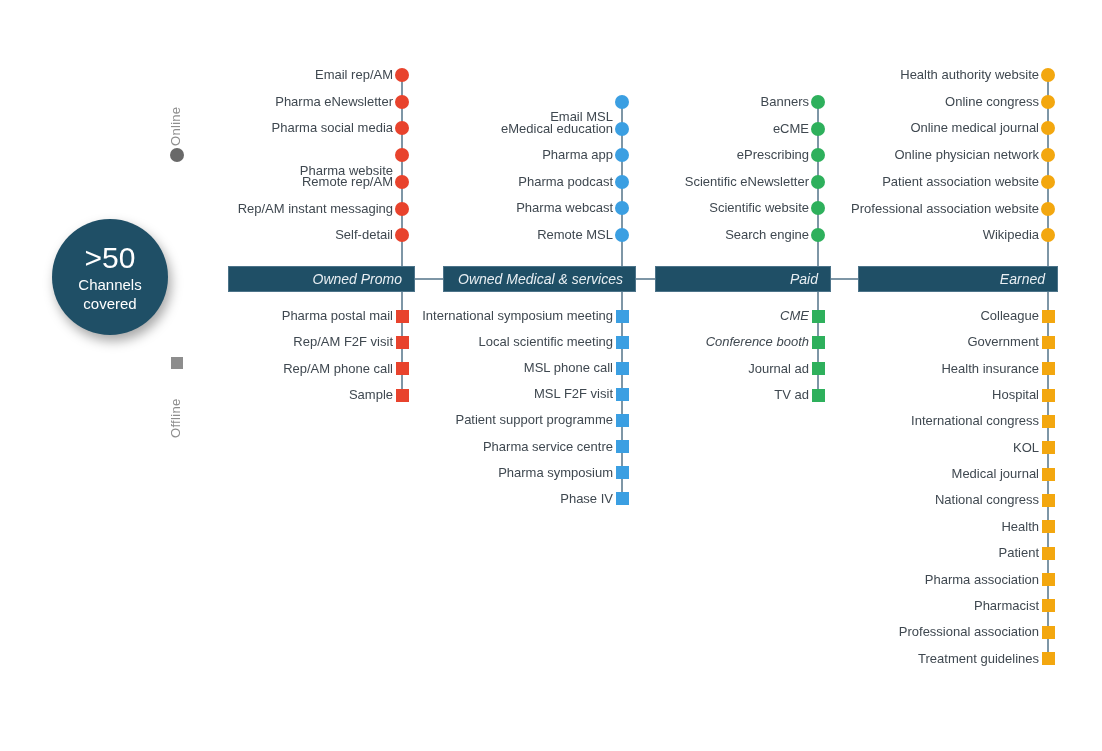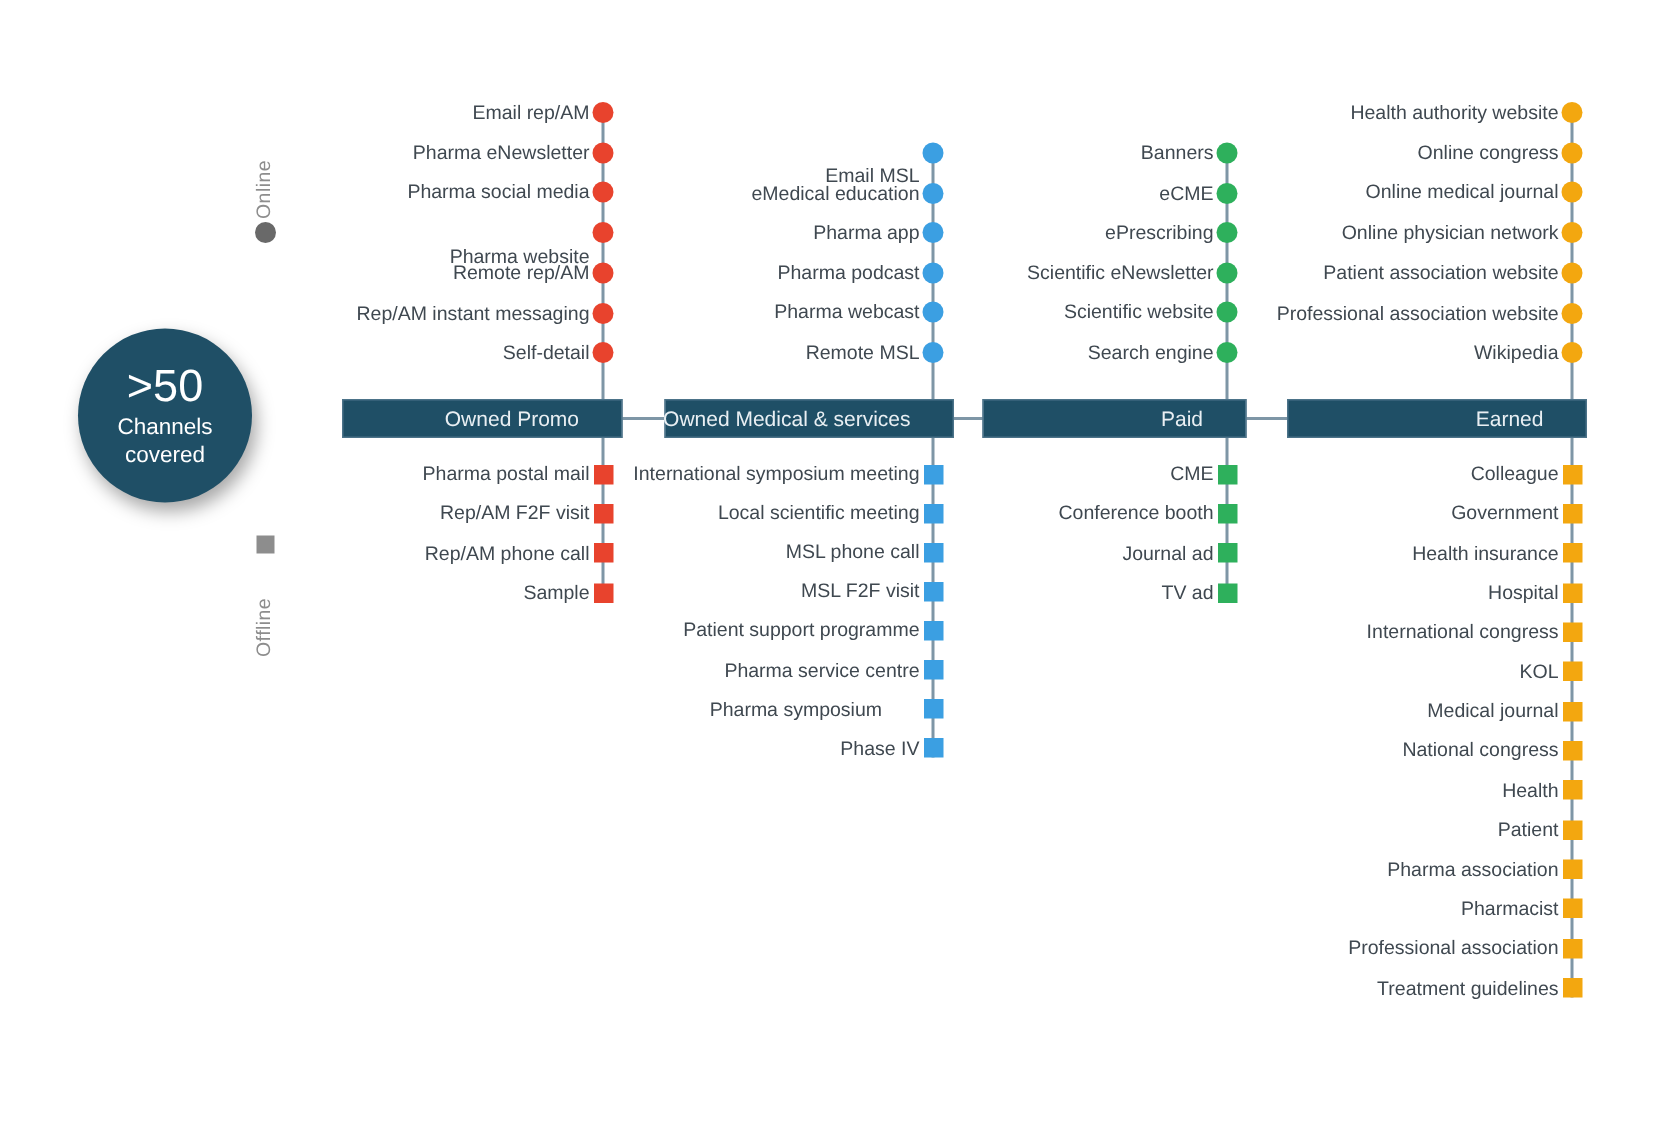--- a/index.html
+++ b/index.html
@@ -37,21 +37,21 @@
   .legend-offline-text{position:absolute; left:168px; top:374px; height:64px;}
   
   .axis-line{position:absolute; width:2px; background:var(--line); z-index:1;}
   .connector{position:absolute; top:278px; height:2px; background:var(--line); z-index:0;}
   .cat-bar{
     position:absolute; top:266px; height:26px; background:var(--teal);
     border:1px solid #4c7389; box-sizing:border-box; z-index:2;
     display:flex; align-items:center; justify-content:flex-end;
   }
   .cat-label{
-    color:var(--header-text); font-size:14px; padding-right:28px; white-space:nowrap;
+    color:var(--header-text); font-size:14px; padding-right:12px; white-space:nowrap;font-style:italic;
   }
   .chan-label{
     position:absolute; color:var(--text); font-size:13px; line-height:26px;
     white-space:nowrap; z-index:3;
   }
   .chan-dot{position:absolute; width:14px; height:14px; border-radius:50%; z-index:3;}
   .chan-square{position:absolute; width:13px; height:13px; z-index:3;}
 </style>
 </head>
 <body>
@@ -120,43 +120,43 @@
       <div class="chan-label" style="right: 489px; top: 329.1px;">Local scientific meeting</div>
       <div class="chan-square" style="left: 615.5px; top: 335.6px; background: rgb(59, 159, 226);"></div>
       <div class="chan-label" style="right: 489px; top: 355.2px;">MSL phone call</div>
       <div class="chan-square" style="left: 615.5px; top: 361.7px; background: rgb(59, 159, 226);"></div>
       <div class="chan-label" style="right: 489px; top: 381.3px;">MSL F2F visit</div>
       <div class="chan-square" style="left: 615.5px; top: 387.8px; background: rgb(59, 159, 226);"></div>
       <div class="chan-label" style="right: 489px; top: 407.4px; margin-left: 42px;">Patient support programme</div>
       <div class="chan-square" style="left: 615.5px; top: 413.9px; background: rgb(59, 159, 226);"></div>
       <div class="chan-label" style="right: 489px; top: 433.5px;">Pharma service centre</div>
       <div class="chan-square" style="left: 615.5px; top: 440px; background: rgb(59, 159, 226);"></div>
-      <div class="chan-label" style="right: 514px; top: 459.6px;">Pharma symposium</div>
+      <div class="chan-label" style="right: 489px; top: 459.6px;">Pharma symposium</div>
       <div class="chan-square" style="left: 615.5px; top: 466.1px; background: rgb(59, 159, 226);"></div>
       <div class="chan-label" style="right: 489px; top: 485.7px;">Phase IV</div>
       <div class="chan-square" style="left: 615.5px; top: 492.2px; background: rgb(59, 159, 226);"></div>
       <div class="axis-line" style="left: 817px; top: 102px; height: 299.2px;"></div>
       <div class="cat-bar" style="left: 655px; width: 176px;">
         <div class="cat-label">Paid</div>
       </div>
       <div class="chan-label" style="right: 293px; top: 89px;">Banners</div>
       <div class="chan-dot" style="left: 811px; top: 95px; background: rgb(46, 176, 92);"></div>
       <div class="chan-label" style="right: 293px; top: 115.6px;">eCME</div>
       <div class="chan-dot" style="left: 811px; top: 121.6px; background: rgb(46, 176, 92);"></div>
       <div class="chan-label" style="right: 293px; top: 142.2px;">ePrescribing</div>
       <div class="chan-dot" style="left: 811px; top: 148.2px; background: rgb(46, 176, 92);"></div>
       <div class="chan-label" style="right: 293px; top: 168.8px;">Scientific eNewsletter</div>
       <div class="chan-dot" style="left: 811px; top: 174.8px; background: rgb(46, 176, 92);"></div>
       <div class="chan-label" style="right: 293px; top: 195.4px;">Scientific website</div>
       <div class="chan-dot" style="left: 811px; top: 201.4px; background: rgb(46, 176, 92);"></div>
       <div class="chan-label" style="right: 293px; top: 222px;">Search engine</div>
       <div class="chan-dot" style="left: 811px; top: 228px; background: rgb(46, 176, 92);"></div>
-      <div class="chan-label" style="right: 293px; top: 303px;">CME</div>
+      <div class="chan-label" style="right: 293px; top: 303px; font-style: italic;">CME</div>
       <div class="chan-square" style="left: 811.5px; top: 309.5px; background: rgb(46, 176, 92);"></div>
-      <div class="chan-label" style="right: 293px; top: 329.4px;">Conference booth</div>
+      <div class="chan-label" style="right: 293px; top: 329.4px; font-style: italic;">Conference booth</div>
       <div class="chan-square" style="left: 811.5px; top: 335.9px; background: rgb(46, 176, 92);"></div>
       <div class="chan-label" style="right: 293px; top: 355.8px;">Journal ad</div>
       <div class="chan-square" style="left: 811.5px; top: 362.3px; background: rgb(46, 176, 92);"></div>
       <div class="chan-label" style="right: 293px; top: 382.2px;">TV ad</div>
       <div class="chan-square" style="left: 811.5px; top: 388.7px; background: rgb(46, 176, 92);"></div>
       <div class="axis-line" style="left: 1047px; top: 75px; height: 589.55px;"></div>
       <div class="cat-bar" style="left: 858px; width: 200px;">
         <div class="cat-label">Earned</div>
       </div>
       <div class="chan-label" style="right: 63px; top: 62px;">Health authority website</div>

